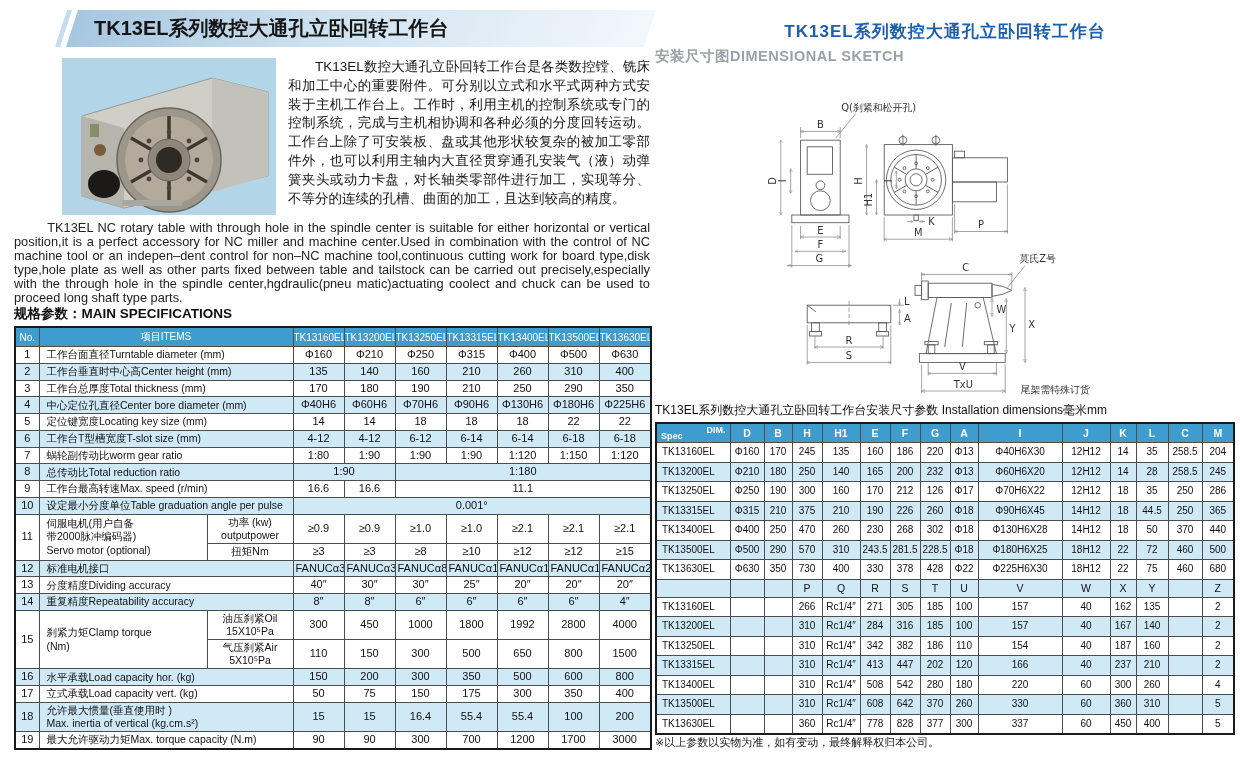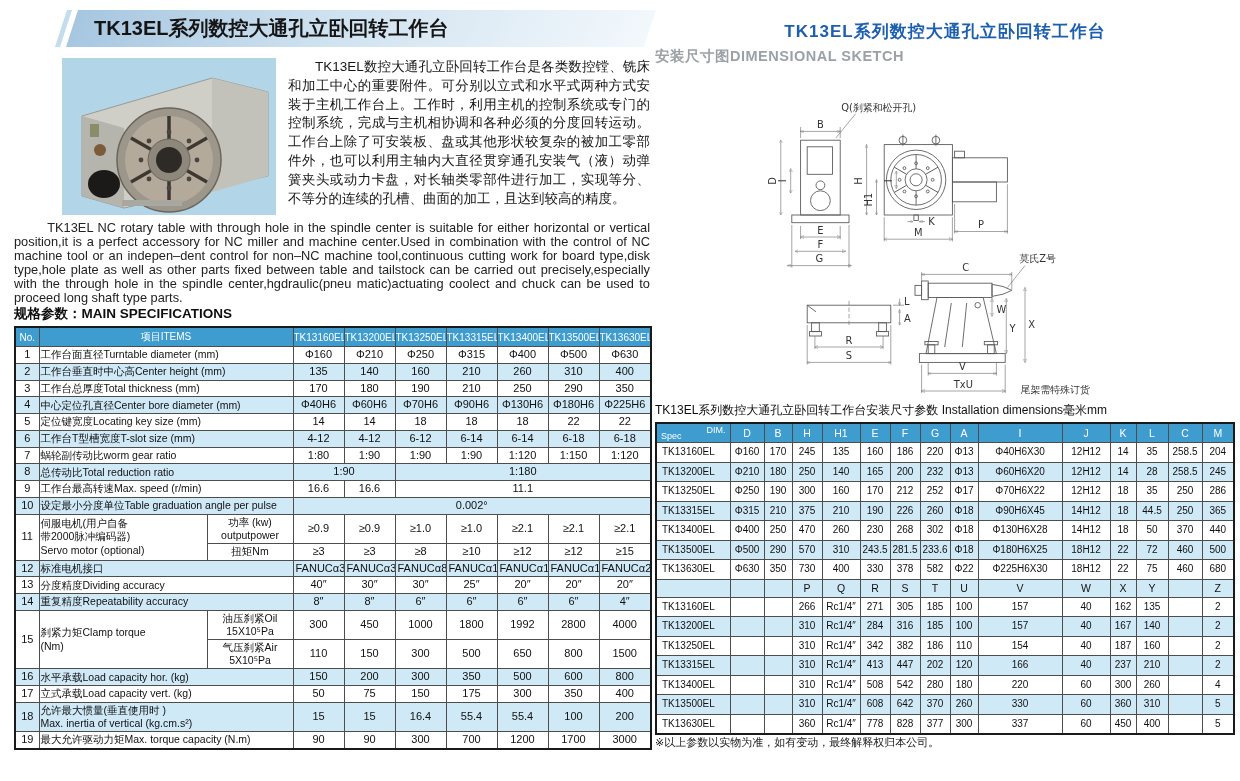--- a/index.html
+++ b/index.html
@@ -24,32 +24,32 @@
   .spec-heading{font-size:13.5px;font-weight:bold;color:#0e0e0e;}
 
   
   table{border-collapse:collapse;table-layout:fixed;width:100%;}
   table{border:2px solid #1a1a1a;}
   th,td{border:1px solid #4d4d4d;padding:1px 2px;text-align:center;vertical-align:middle;color:#111;overflow:hidden;}
   #main-spec-table{margin-top:3px;}
   #main-spec-table th{background:#3f9ccf;color:#fff;font-weight:normal;font-size:10px;padding:2px 0;}
   #main-spec-table td{font-size:11px;line-height:1.25;}
   #main-spec-table tr.lt td{background:#cfe9f7;}
-  #main-spec-table td.item{text-align:left;padding-left:1px;font-size:10.5px;white-space:pre-line;}
+  #main-spec-table td.item{text-align:left;padding-left:7px;font-size:10.5px;white-space:pre-line;}
   #main-spec-table td.sub{font-size:10.5px;white-space:pre-line;}
 
   
   .r-title{margin-top:20px;text-align:center;font-size:17px;font-weight:bold;color:#1c5fae;letter-spacing:1px;}
   .r-subtitle{margin-top:4px;text-align:left;font-size:14.5px;font-weight:bold;color:#9ba1a6;letter-spacing:.5px;}
   .sketch{margin-top:0;height:334px;position:relative;}
   .sketch svg{display:block;}
   .install-caption{display:flex;align-items:flex-end;font-size:12px;color:#0e0e0e;margin-top:2px;}
 
   #install-table{margin-top:3px;}
-  #install-table th{background:#3f9ccf;color:#fff;font-weight:normal;font-size:10.5px;padding:3px 0;margin-left:12px;}
+  #install-table th{background:#3f9ccf;color:#fff;font-weight:bold;font-size:10.5px;padding:3px 0;margin-left:12px;}
   #install-table td{font-size:10px;padding:3px 1px;line-height:1.25;}
   #install-table tr.lt td{background:#cfe9f7;}
   #install-table tr.mid td{background:#cfe9f7;font-size:10.5px;padding:2px 0;}
   #install-table td.spec, #install-table th.diag{text-align:left;padding-left:5px;}
   #install-table td.spec{font-size:10px;}
   th.diag{position:relative;padding:0 !important;
      background-color:#3f9ccf;
      background-image:linear-gradient(to bottom right,rgba(0,0,0,0) 48.5%,#fff 48.5%,#fff 51.5%,rgba(0,0,0,0) 51.5%);}
   .dg-top{position:absolute;top:1px;right:4px;font-size:9px;color:#fff;}
   .dg-bottom{position:absolute;bottom:1px;left:4px;font-size:9px;color:#fff;}
@@ -225,21 +225,21 @@
           <tr>
             <td>9</td>
             <td colspan="2" class="item">工作台最高转速Max. speed (r/min)</td>
             <td>16.6</td>
             <td>16.6</td>
             <td colspan="5">11.1</td>
           </tr>
           <tr class="lt">
             <td>10</td>
             <td colspan="2" class="item">设定最小分度单位Table graduation angle per pulse</td>
-            <td colspan="7">0.002°</td>
+            <td colspan="7">0.001°</td>
           </tr>
           <tr>
             <td rowspan="2">11</td>
             <td rowspan="2" class="item">伺服电机(用户自备
 带2000脉冲编码器)
 Servo motor (optional)</td>
             <td class="sub">功率 (kw)
 outputpower</td>
             <td>≥0.9</td>
             <td>≥0.9</td>
@@ -602,21 +602,21 @@
             <td>245</td>
           </tr>
           <tr>
             <td class="spec">TK13250EL</td>
             <td>Φ250</td>
             <td>190</td>
             <td>300</td>
             <td>160</td>
             <td>170</td>
             <td>212</td>
-            <td>252</td>
+            <td>126</td>
             <td>Φ17</td>
             <td>Φ70H6X22</td>
             <td>12H12</td>
             <td>18</td>
             <td>35</td>
             <td>250</td>
             <td>286</td>
           </tr>
           <tr class="lt">
             <td class="spec">TK13315EL</td>
@@ -653,38 +653,38 @@
             <td>440</td>
           </tr>
           <tr class="lt">
             <td class="spec">TK13500EL</td>
             <td>Φ500</td>
             <td>290</td>
             <td>570</td>
             <td>310</td>
             <td>243.5</td>
             <td>281.5</td>
-            <td>233.6</td>
+            <td>228.5</td>
             <td>Φ18</td>
             <td>Φ180H6X25</td>
             <td>18H12</td>
             <td>22</td>
             <td>72</td>
             <td>460</td>
             <td>500</td>
           </tr>
           <tr>
             <td class="spec">TK13630EL</td>
             <td>Φ630</td>
             <td>350</td>
             <td>730</td>
             <td>400</td>
             <td>330</td>
             <td>378</td>
-            <td>582</td>
+            <td>428</td>
             <td>Φ22</td>
             <td>Φ225H6X30</td>
             <td>18H12</td>
             <td>22</td>
             <td>75</td>
             <td>460</td>
             <td>680</td>
           </tr>
           <tr class="mid">
             <td></td>

